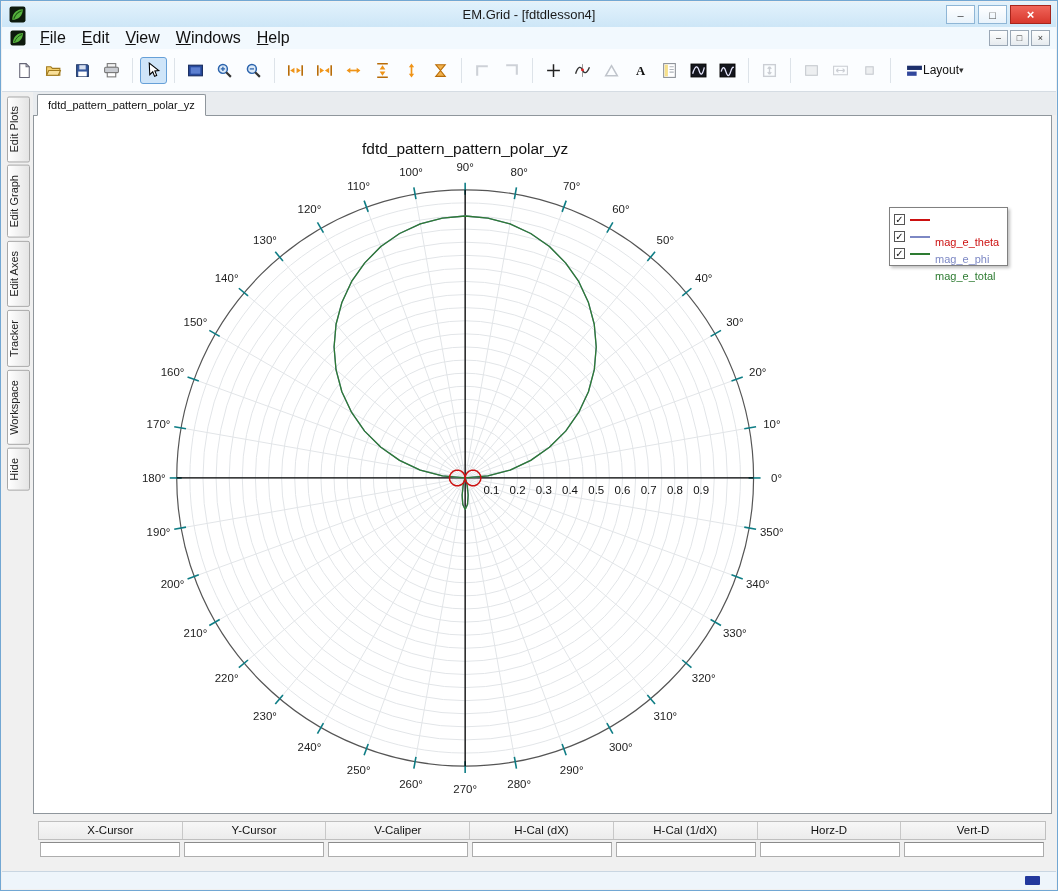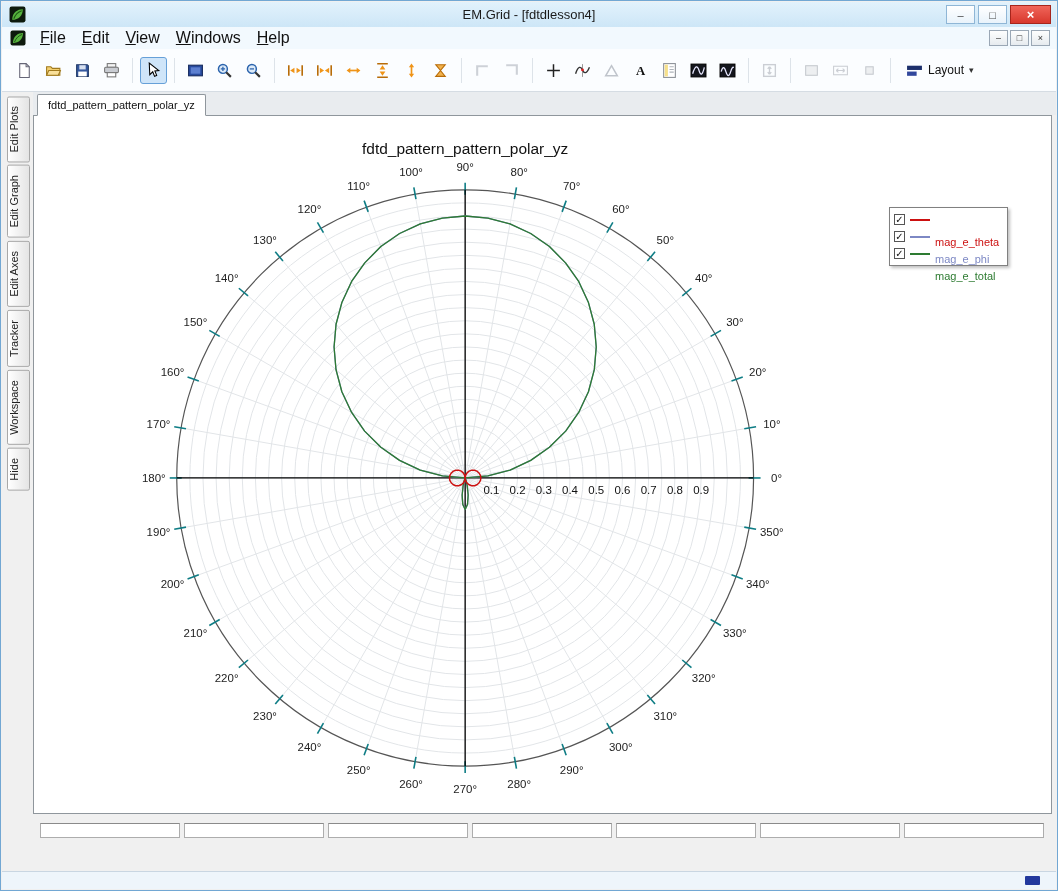--- a/index.html
+++ b/index.html
@@ -32,21 +32,21 @@
 
   
   .toolbar { position:absolute; left:1px; top:48px; right:1px; height:43px; background:#fbfdff;
              border-bottom:1px solid #d5dce3; display:flex; align-items:center; padding:0 8px; }
   .tool { width:27px; height:27px; margin:0 1px; border:1px solid transparent; border-radius:3px;
           display:flex; align-items:center; justify-content:center; }
   .tool.selected { background:#cfe5f9; border-color:#66a0d8; }
   .tool.disabled { opacity:.9; }
   .ticon { width:17px; height:17px; display:block; }
   .ticon svg { width:100%; height:100%; display:block; }
-  .tool.wide { width:auto; padding:0 7px; gap:5px; }
+  .tool.wide { width:auto; padding:0 7px; }
   .tlabel { font-size:12px; color:#111; }
   .caret { font-size:9px; color:#333; }
   .tsep { width:1px; height:25px; background:#dde3e9; margin:0 6px; }
 
   
   .sidebar { position:absolute; left:1px; top:91px; width:31px; bottom:1px; display:flex;
              flex-direction:column; align-items:flex-start; padding:4px 0 0 5px; gap:3px; }
   .vtab { writing-mode:vertical-rl; transform:rotate(180deg); width:23px;
           border:1px solid #a8a8a8; border-radius:2px; background:linear-gradient(to left,#ffffff,#e4e4e4);
           font-size:11px; color:#222; padding:9px 0; text-align:center; cursor:default; }
@@ -549,20 +549,29 @@
         </div>
         <div class="lrow">
           <span class="lcheck">✓</span>
           <span class="lline" style="border-top-color: rgb(45, 123, 49);"></span>
           <span class="llabel" style="color: rgb(45, 123, 49);">mag_e_total</span>
         </div>
       </div>
   </div>
 
   <div class="readout">
+    <div class="ro-head" id="ro-head">
+        <div class="ro-h">X-Cursor</div>
+        <div class="ro-h">Y-Cursor</div>
+        <div class="ro-h">V-Caliper</div>
+        <div class="ro-h">H-Cal (dX)</div>
+        <div class="ro-h">H-Cal (1/dX)</div>
+        <div class="ro-h">Horz-D</div>
+        <div class="ro-h">Vert-D</div>
+      </div>
     <div class="ro-cells" id="ro-cells">
         <div class="ro-c"></div>
         <div class="ro-c"></div>
         <div class="ro-c"></div>
         <div class="ro-c"></div>
         <div class="ro-c"></div>
         <div class="ro-c"></div>
         <div class="ro-c"></div>
       </div>
   </div>

